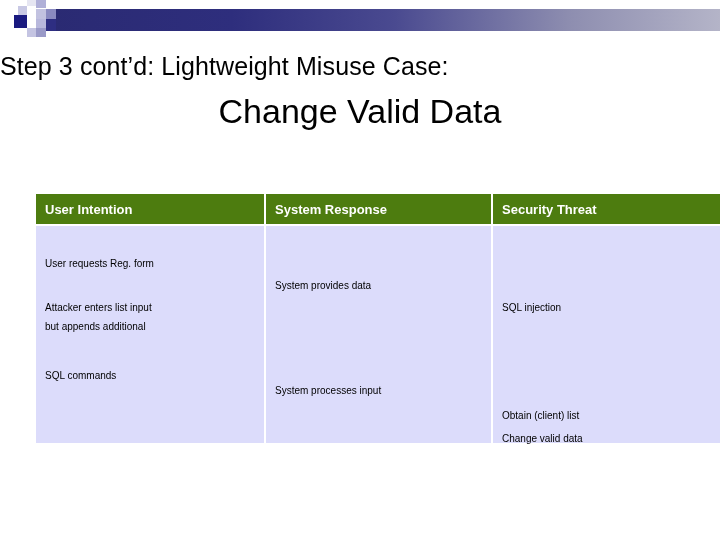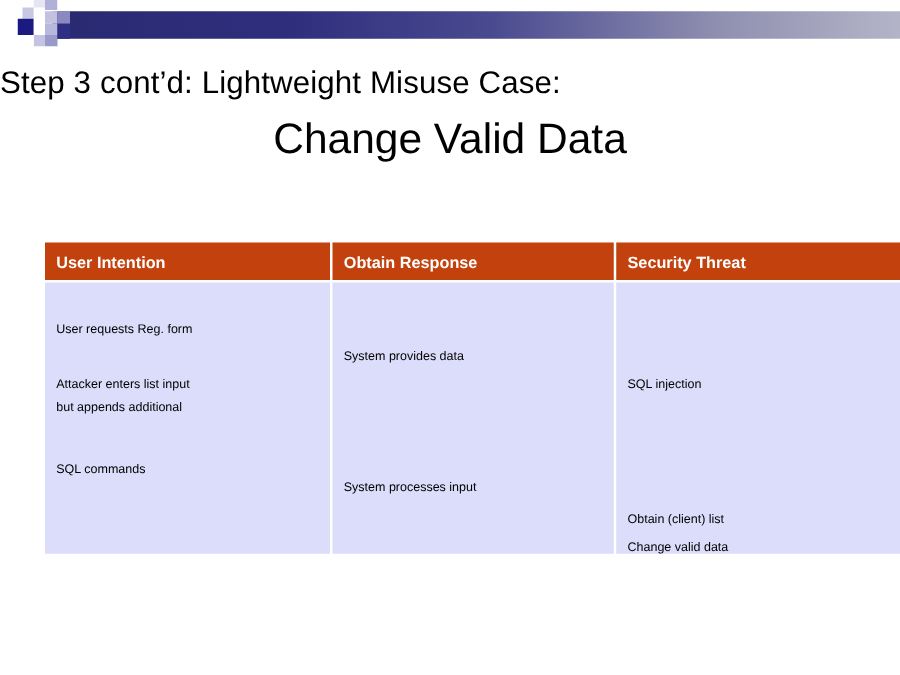--- a/index.html
+++ b/index.html
@@ -62,21 +62,21 @@
   #misuse-table {
     position: absolute;
     left: 34px;
     top: 192px;
     width: 666px;
     border-collapse: separate;
     border-spacing: 2px;
     table-layout: fixed;
   }
   #misuse-table th {
-    background: #c2410c;
+    background: #4d7c0f;
     color: #ffffff;
     font-size: 13px;
     font-weight: bold;
     text-align: left;
     padding: 7px 0 7px 9px;
     vertical-align: middle;
     height: 16px;
   }
   #misuse-table td {
     background: #dcdcfb;
@@ -127,21 +127,21 @@
 </div>
 
 <div id="title-line">Step 3 cont’d: Lightweight Misuse Case:</div>
 
 <div id="subtitle-line">Change Valid Data</div>
 
 <table id="misuse-table">
   <thead>
     <tr>
       <th class="col1">User Intention</th>
-      <th class="col2">Obtain Response</th>
+      <th class="col2">System Response</th>
       <th class="col3">Security Threat</th>
     </tr>
   </thead>
   <tbody>
     <tr class="body-row">
       <td>
         <div class="cell-inner" id="cell-user-intention">
             <div class="cell-line" style="top: 28px;">User requests Reg. form</div>
             <div class="cell-line" style="top: 72px;">Attacker enters list input</div>
             <div class="cell-line" style="top: 91px;">but appends additional</div>

